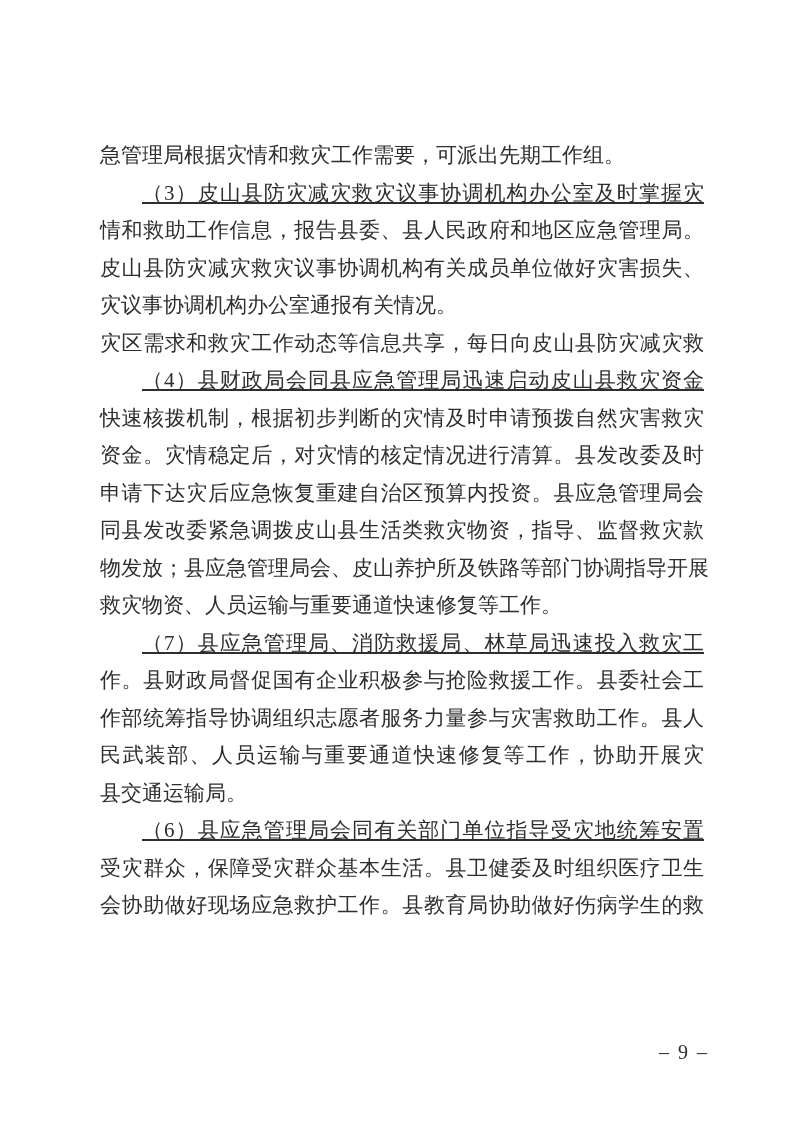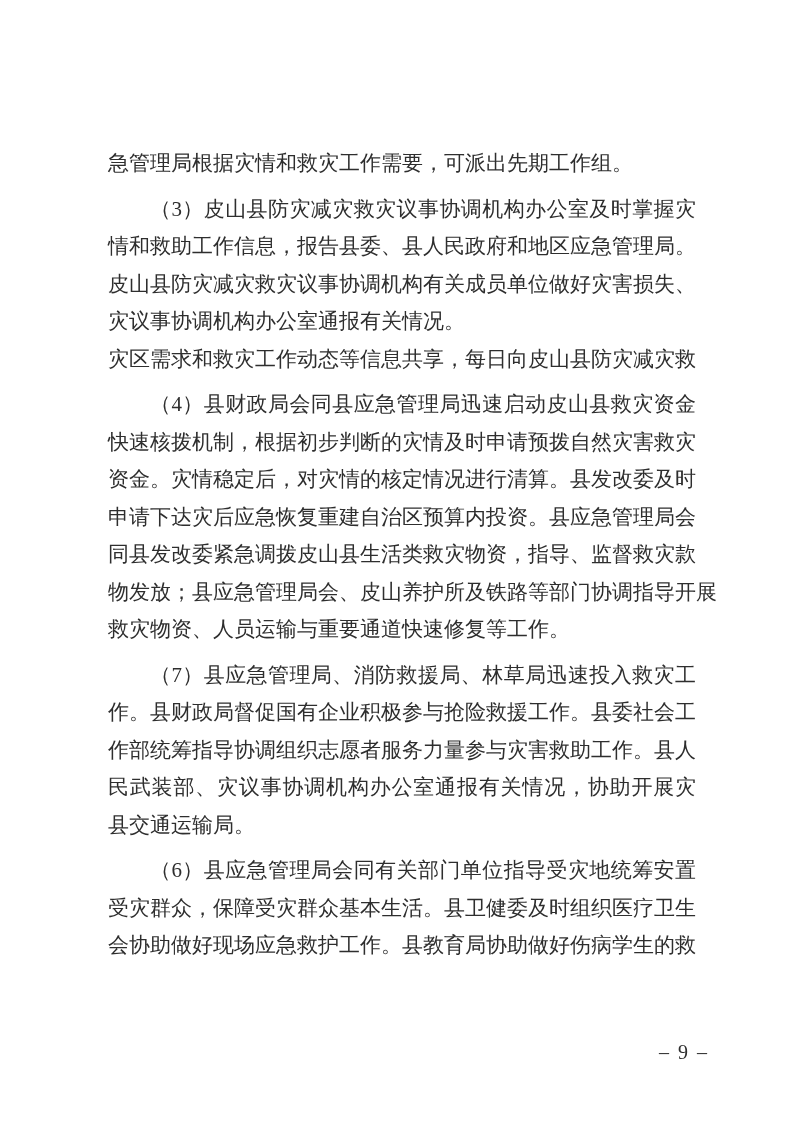--- a/index.html
+++ b/index.html
@@ -19,36 +19,37 @@
   }
   .doc-body {
     position: absolute;
     left: 100px;
     top: 137px;
     width: 604px;
     font-size: 21px;
     line-height: 37.5px;
   }
   .para {
-    margin: 8px;
+    margin: 0;
     padding: 0;
   }
   .line {
     height: 37.5px;
     line-height: 37.5px;
     text-align: justify;
     text-align-last: justify;
     white-space: nowrap;
     overflow: visible;
   }
   .line.endline {
     text-align-last: left;
   }
   .line.indent {
     text-indent: 2em;
+    text-decoration: underline;
   }
   .page-number {
     position: absolute;
     top: 1039px;
     right: 84px;
     font-size: 20px;
     line-height: 26px;
     letter-spacing: 2px;
     color: #2e2e2e;
   }
@@ -74,21 +75,21 @@
         <div class="line">资金。灾情稳定后，对灾情的核定情况进行清算。县发改委及时</div>
         <div class="line">申请下达灾后应急恢复重建自治区预算内投资。县应急管理局会</div>
         <div class="line">同县发改委紧急调拨皮山县生活类救灾物资，指导、监督救灾款</div>
         <div class="line">物发放；县应急管理局会、皮山养护所及铁路等部门协调指导开展</div>
         <div class="line endline">救灾物资、人员运输与重要通道快速修复等工作。</div>
       </div>
       <div class="para">
         <div class="line indent">（7）县应急管理局、消防救援局、林草局迅速投入救灾工</div>
         <div class="line">作。县财政局督促国有企业积极参与抢险救援工作。县委社会工</div>
         <div class="line">作部统筹指导协调组织志愿者服务力量参与灾害救助工作。县人</div>
-        <div class="line">民武装部、灾议事协调机构办公室通报有关情况，协助开展灾</div>
+        <div class="line">民武装部、人员运输与重要通道快速修复等工作，协助开展灾</div>
         <div class="line endline">县交通运输局。</div>
       </div>
       <div class="para">
         <div class="line indent">（6）县应急管理局会同有关部门单位指导受灾地统筹安置</div>
         <div class="line">受灾群众，保障受灾群众基本生活。县卫健委及时组织医疗卫生</div>
         <div class="line">会协助做好现场应急救护工作。县教育局协助做好伤病学生的救</div>
       </div>
     </div>
   <div class="page-number">– 9 –</div>
 </div>

